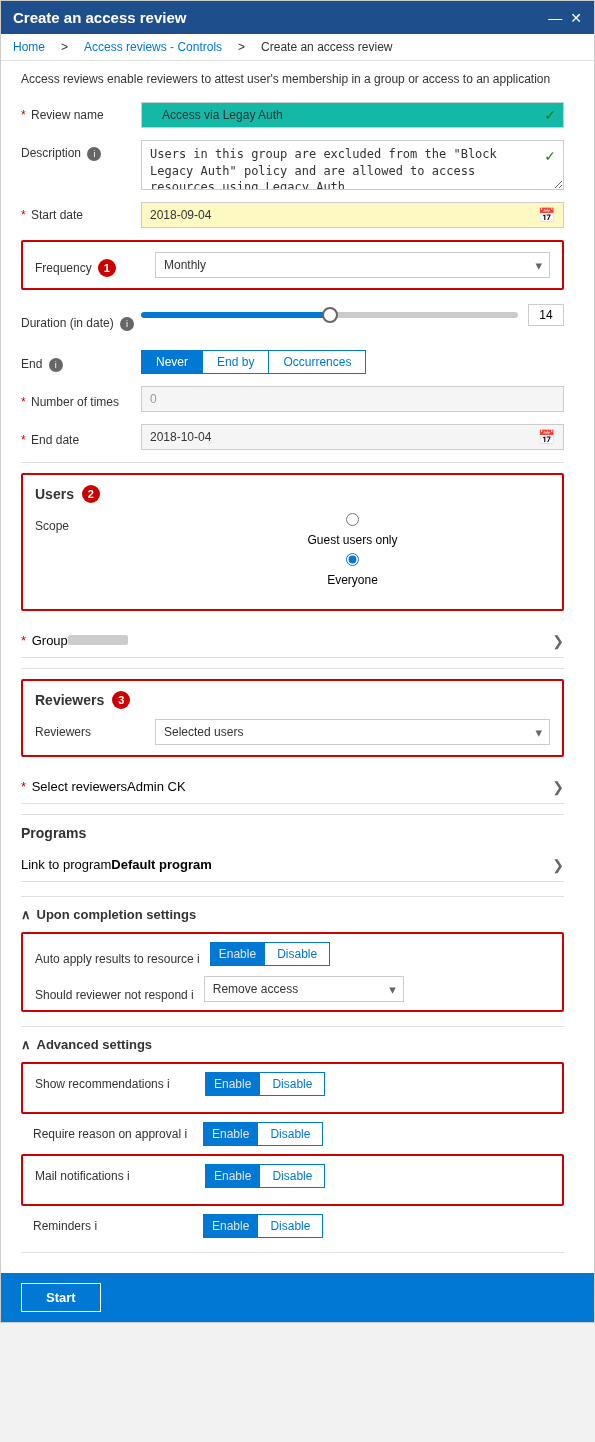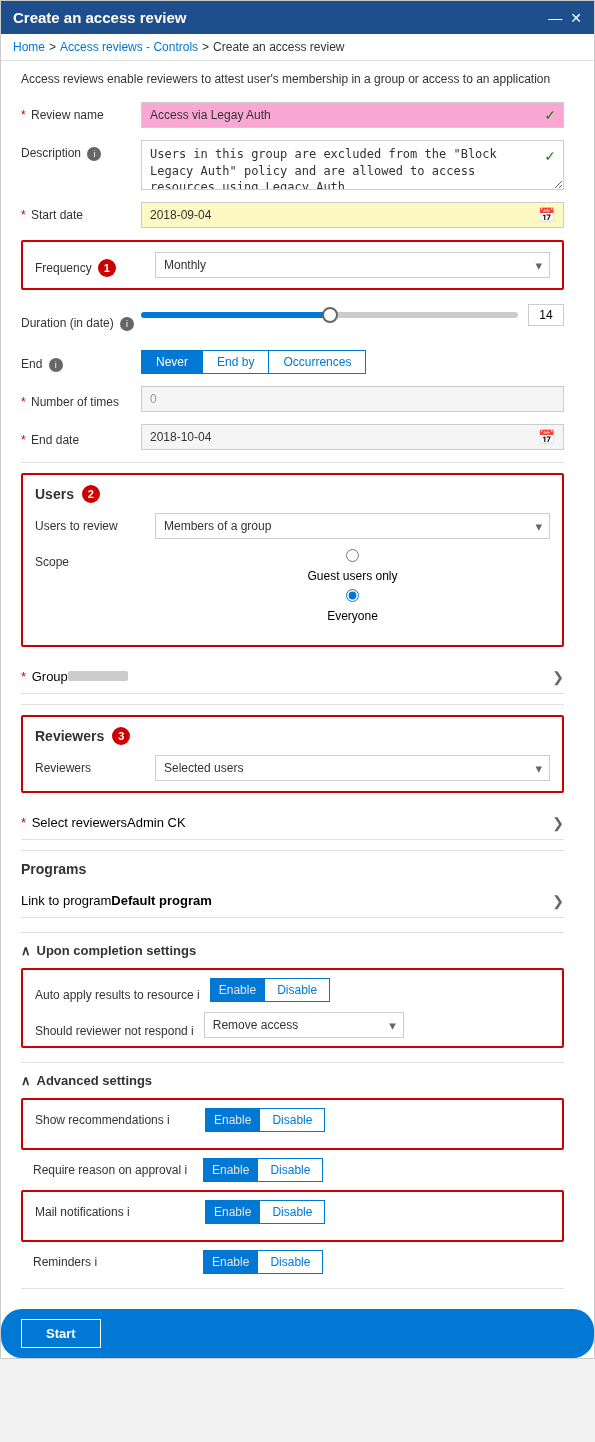--- a/index.html
+++ b/index.html
@@ -39,21 +39,21 @@
       color: #fff;
     }
     .breadcrumb {
       background: #fff;
       padding: 6px 12px;
       font-size: 12px;
       color: #0078d4;
       border-bottom: 1px solid #e0e0e0;
       display: flex;
       align-items: flex-start;
-      gap: 4px;
+      gap: 16px;
     }
     .breadcrumb span { color: #333; }
     .breadcrumb a { color: #0078d4; text-decoration: none; }
     .content {
       padding: 10px 30px 10px 20px;
       overflow-y: auto;
       flex: 1;
     }
     .subtitle {
       font-size: 12px;
@@ -84,25 +84,25 @@
       background: #666;
       color: #fff;
       font-size: 9px;
       margin-left: 3px;
       cursor: pointer;
     }
     .form-field { flex: 1; }
     .text-input {
       width: 100%;
       border: 1px solid #ccc;
-      padding: 5px 8px;
+      padding: 5px 20px;
       font-size: 12px;
       color: #333;
       outline: none;
-      background: #f9a8d4;
+      background: #14b8a6;
     }
     .text-input-with-icon {
       position: relative;
       display: flex;
       align-items: center;
     }
     .text-input-with-icon .check-icon {
       position: absolute;
       right: 8px;
       color: #107c10;
@@ -322,21 +322,20 @@
       font-size: 12px;
       color: #333;
       flex: 0 0 auto;
     }
     .divider { height: 1px; background: #e0e0e0; margin: 10px 0; }
     .start-bar {
       background: #0078d4;
       padding: 10px 20px;
       display: flex;
       align-items: center;
-      border-radius: 21px;
     }
     .start-btn {
       background: #0078d4;
       color: #fff;
       border: 1px solid #fff;
       padding: 6px 24px;
       font-size: 13px;
       font-weight: 600;
       cursor: pointer;
     }
@@ -485,30 +484,20 @@
         </div>
       </div>
     </div>
 
     <div class="divider"></div>
 
     <div class="section-box">
       <div class="section-header">
         <span class="section-title">Users</span>
         <div class="step-badge">2</div>
-      </div>
-      <div class="form-row" style="margin-bottom:10px;">
-        <div class="form-label">
-          <span>Users to review</span>
-        </div>
-        <div class="form-field select-wrapper">
-          <select class="select-input">
-            <option>Members of a group</option>
-          </select>
-        </div>
       </div>
       <div class="form-row">
         <div class="form-label">
           <span>Scope</span>
         </div>
         <div class="form-field">
           <div class="radio-group">
             <label class="radio-item">
               <input type="radio" name="scope" style="">
               <span>Guest users only</span>

